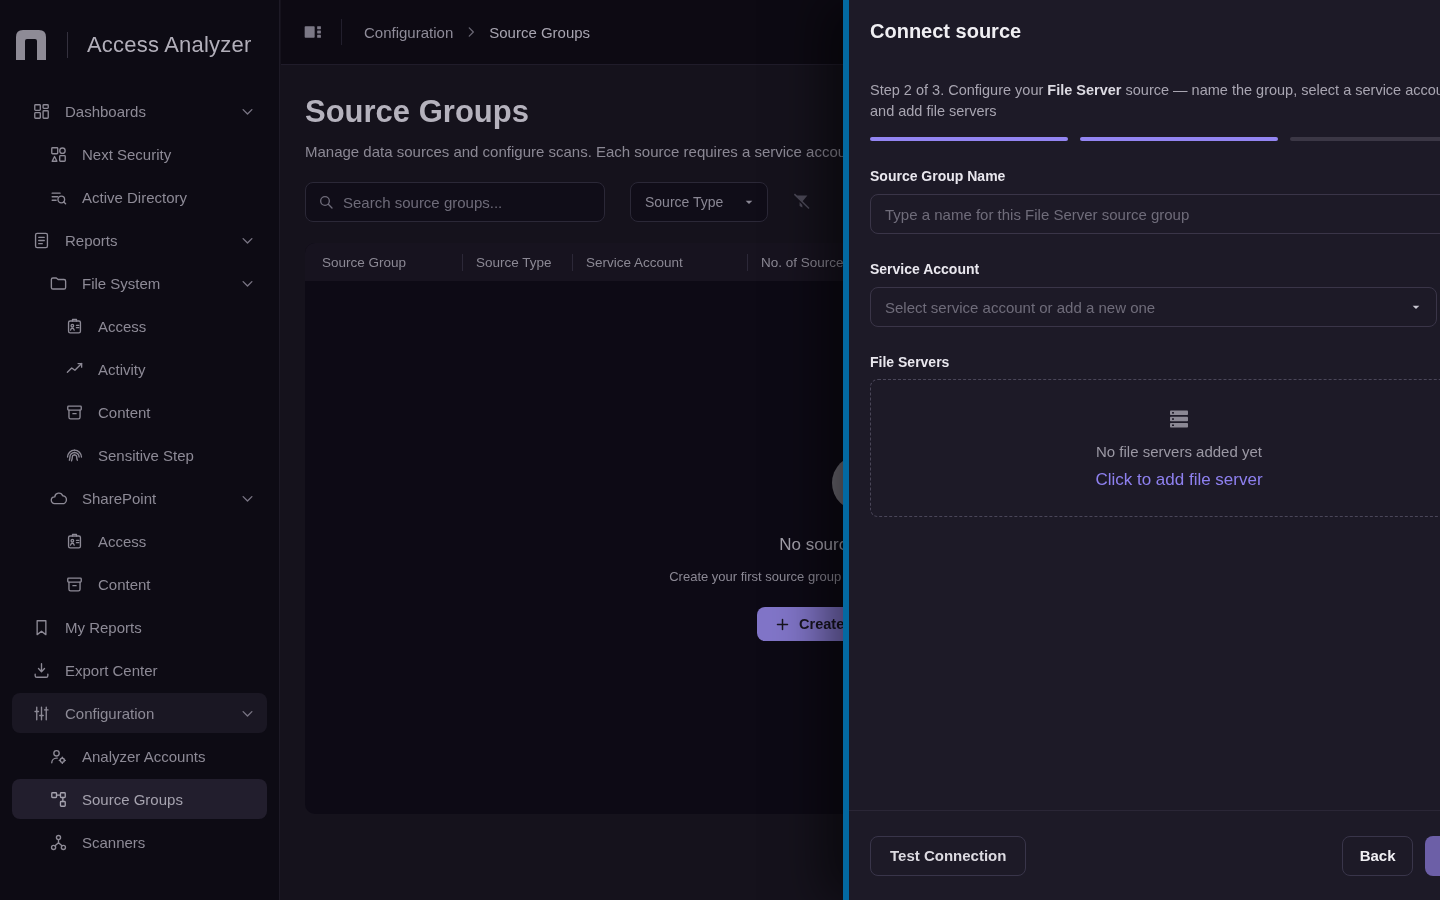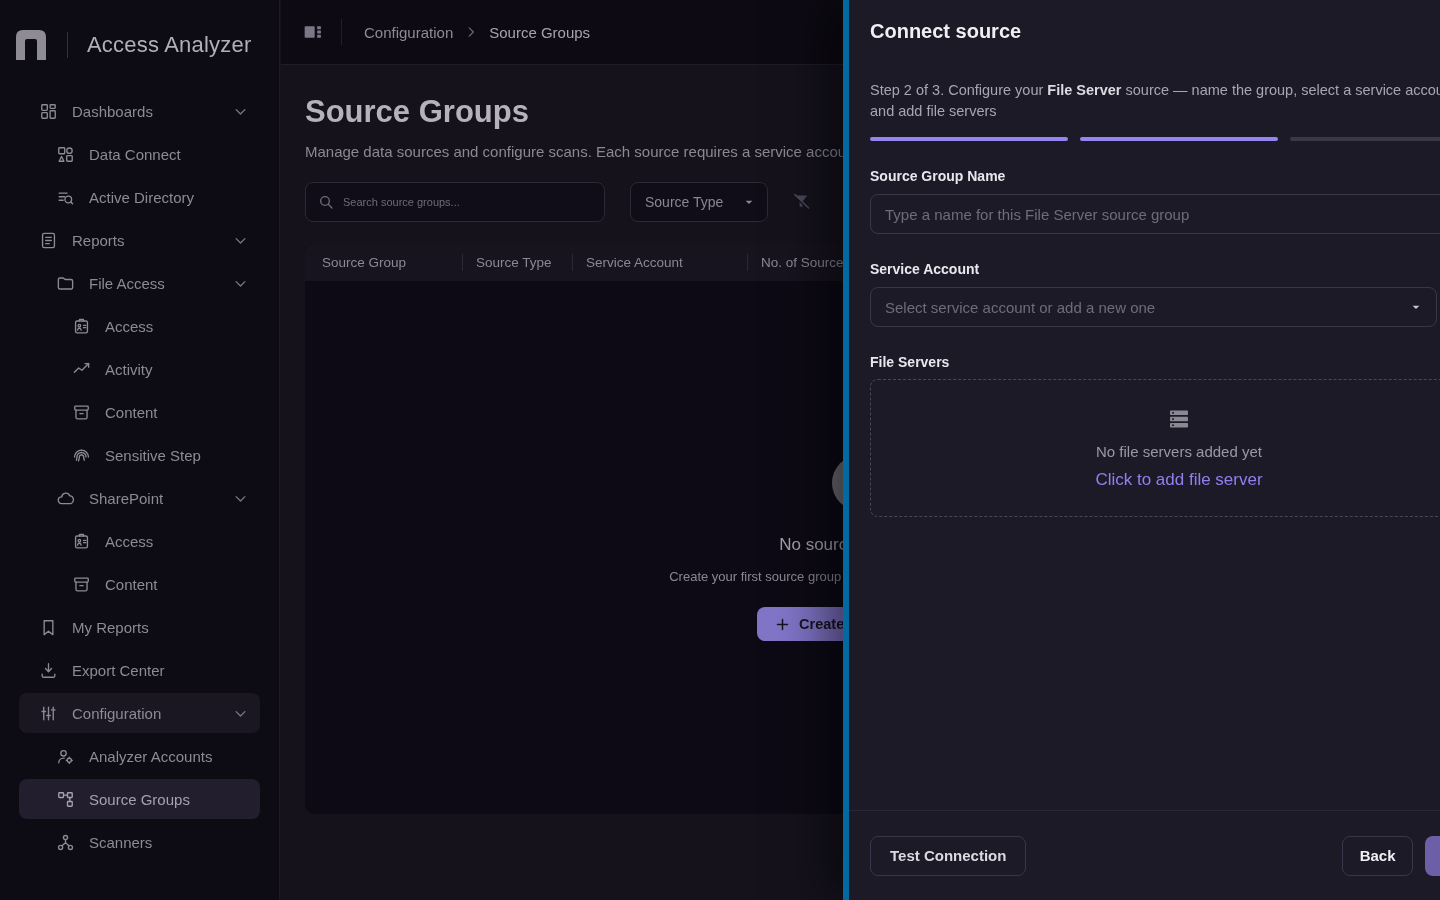--- a/index.html
+++ b/index.html
@@ -7,21 +7,21 @@
     font-family:"Liberation Sans", sans-serif; }
 
   
   .sidebar { position:absolute; left:0; top:0; width:280px; height:900px;
     background:#0d0b14; border-right:1px solid #1d1a26; z-index:5; }
   .logo-row { display:flex; align-items:center; gap:19px; padding:28px 0 26px 14px; }
   .logo-mark { width:34px; height:34px; color:#8e8b96; flex:none; }
   .logo-mark svg { width:100%; height:100%; }
   .logo-divider { width:1px; height:26px; background:#34313e; }
   .logo-text { font-size:22px; color:#b2afba; letter-spacing:.2px; white-space:nowrap; }
-  .nav { padding:0 19px; }
+  .nav { padding:0 12px; }
   .nav-item { display:flex; align-items:center; height:40px; margin:3px 0;
     border-radius:8px; color:#8d8a96; font-size:15px; cursor:pointer; padding-right:12px; }
   .nav-item .icon { width:19px; height:19px; margin-right:14px; flex:none; }
   .nav-item .icon svg { width:100%; height:100%; display:block; }
   .nav-item.lvl0 { padding-left:20px; }
   .nav-item.lvl1 { padding-left:37px; }
   .nav-item.lvl2 { padding-left:53px; }
   .nav-item.expanded { background:#1a1723; }
   .nav-item.active { background:#221e2d; color:#a5a2ae; }
   .nav-label { flex:1; white-space:nowrap; }
@@ -43,21 +43,21 @@
   .content { padding:0 24px; position:relative; }
   .page-title { margin-top:29px; font-size:31px; font-weight:600; color:#b5b2bd; }
   .page-subtitle { margin-top:13px; font-size:15px; color:#8b8894; white-space:nowrap; }
 
   .toolbar { margin-top:22px; display:flex; align-items:center; }
   .search-box { width:300px; height:40px; background:#100d18; border:1px solid #2b2837;
     border-radius:8px; display:flex; align-items:center; padding:0 12px; gap:9px; }
   .search-box .icon { width:16px; height:16px; color:#6e6b79; flex:none; }
   .search-box .icon svg { width:100%; height:100%; }
   .search-box input { background:transparent; border:none; outline:none; color:#c9c7d1;
-    font-size:11px; width:100%; font-family:"Liberation Sans", sans-serif; }
+    font-size:15px; width:100%; font-family:"Liberation Sans", sans-serif; }
   .search-box input::placeholder { color:#6e6b79; }
   .select-box { margin-left:25px; width:138px; height:40px; background:#100d18;
     border:1px solid #2b2837; border-radius:8px; display:flex; align-items:center;
     justify-content:space-between; padding:0 10px 0 14px; cursor:pointer; }
   .select-box .sel-label { font-size:14px; color:#8a8794; }
   .caret { width:16px; height:16px; color:#8a8794; }
   .caret svg { width:100%; height:100%; }
   .filter-btn { margin-left:22px; width:22px; height:22px; color:#4b4856; cursor:pointer; }
   .filter-btn svg { width:100%; height:100%; }
 
@@ -167,21 +167,21 @@
       </div>
       <div class="nav-item lvl1">
         <span class="icon">
           <svg viewBox="0 0 24 24" fill="none" stroke="currentColor" stroke-width="1.7" stroke-linecap="round" stroke-linejoin="round">
             <rect x="3.5" y="3.5" width="7.5" height="7.5" rx="1"></rect>
             <circle cx="17" cy="7.2" r="3.4"></circle>
             <rect x="13.5" y="13.5" width="7" height="7" rx="1"></rect>
             <path d="M7 14.5l3 6h-6z"></path>
           </svg>
         </span>
-        <span class="nav-label">Data Connect</span>
+        <span class="nav-label">Next Security</span>
       </div>
       <div class="nav-item lvl1">
         <span class="icon">
           <svg viewBox="0 0 24 24" fill="none" stroke="currentColor" stroke-width="1.7" stroke-linecap="round" stroke-linejoin="round">
             <path d="M4 6.5h10M4 11h7M4 15.5h5"></path>
             <circle cx="15.5" cy="14.5" r="4.2"></circle>
             <path d="M18.6 17.6 21 20"></path>
           </svg>
         </span>
         <span class="nav-label">Active Directory</span>
@@ -199,21 +199,21 @@
             <polyline points="5,9 12,16 19,9"></polyline>
           </svg>
         </span>
       </div>
       <div class="nav-item lvl1">
         <span class="icon">
           <svg viewBox="0 0 24 24" fill="none" stroke="currentColor" stroke-width="1.7" stroke-linecap="round" stroke-linejoin="round">
             <path d="M3 7a2 2 0 0 1 2-2h4.2L11.5 7H19a2 2 0 0 1 2 2v8a2 2 0 0 1-2 2H5a2 2 0 0 1-2-2z"></path>
           </svg>
         </span>
-        <span class="nav-label">File Access</span>
+        <span class="nav-label">File System</span>
         <span class="icon chev">
           <svg viewBox="0 0 24 24" fill="none" stroke="currentColor" stroke-width="2.2" stroke-linecap="round" stroke-linejoin="round">
             <polyline points="5,9 12,16 19,9"></polyline>
           </svg>
         </span>
       </div>
       <div class="nav-item lvl2">
         <span class="icon">
           <svg viewBox="0 0 24 24" fill="none" stroke="currentColor" stroke-width="1.7" stroke-linecap="round" stroke-linejoin="round">
             <rect x="4.5" y="5" width="15" height="15" rx="2"></rect>

